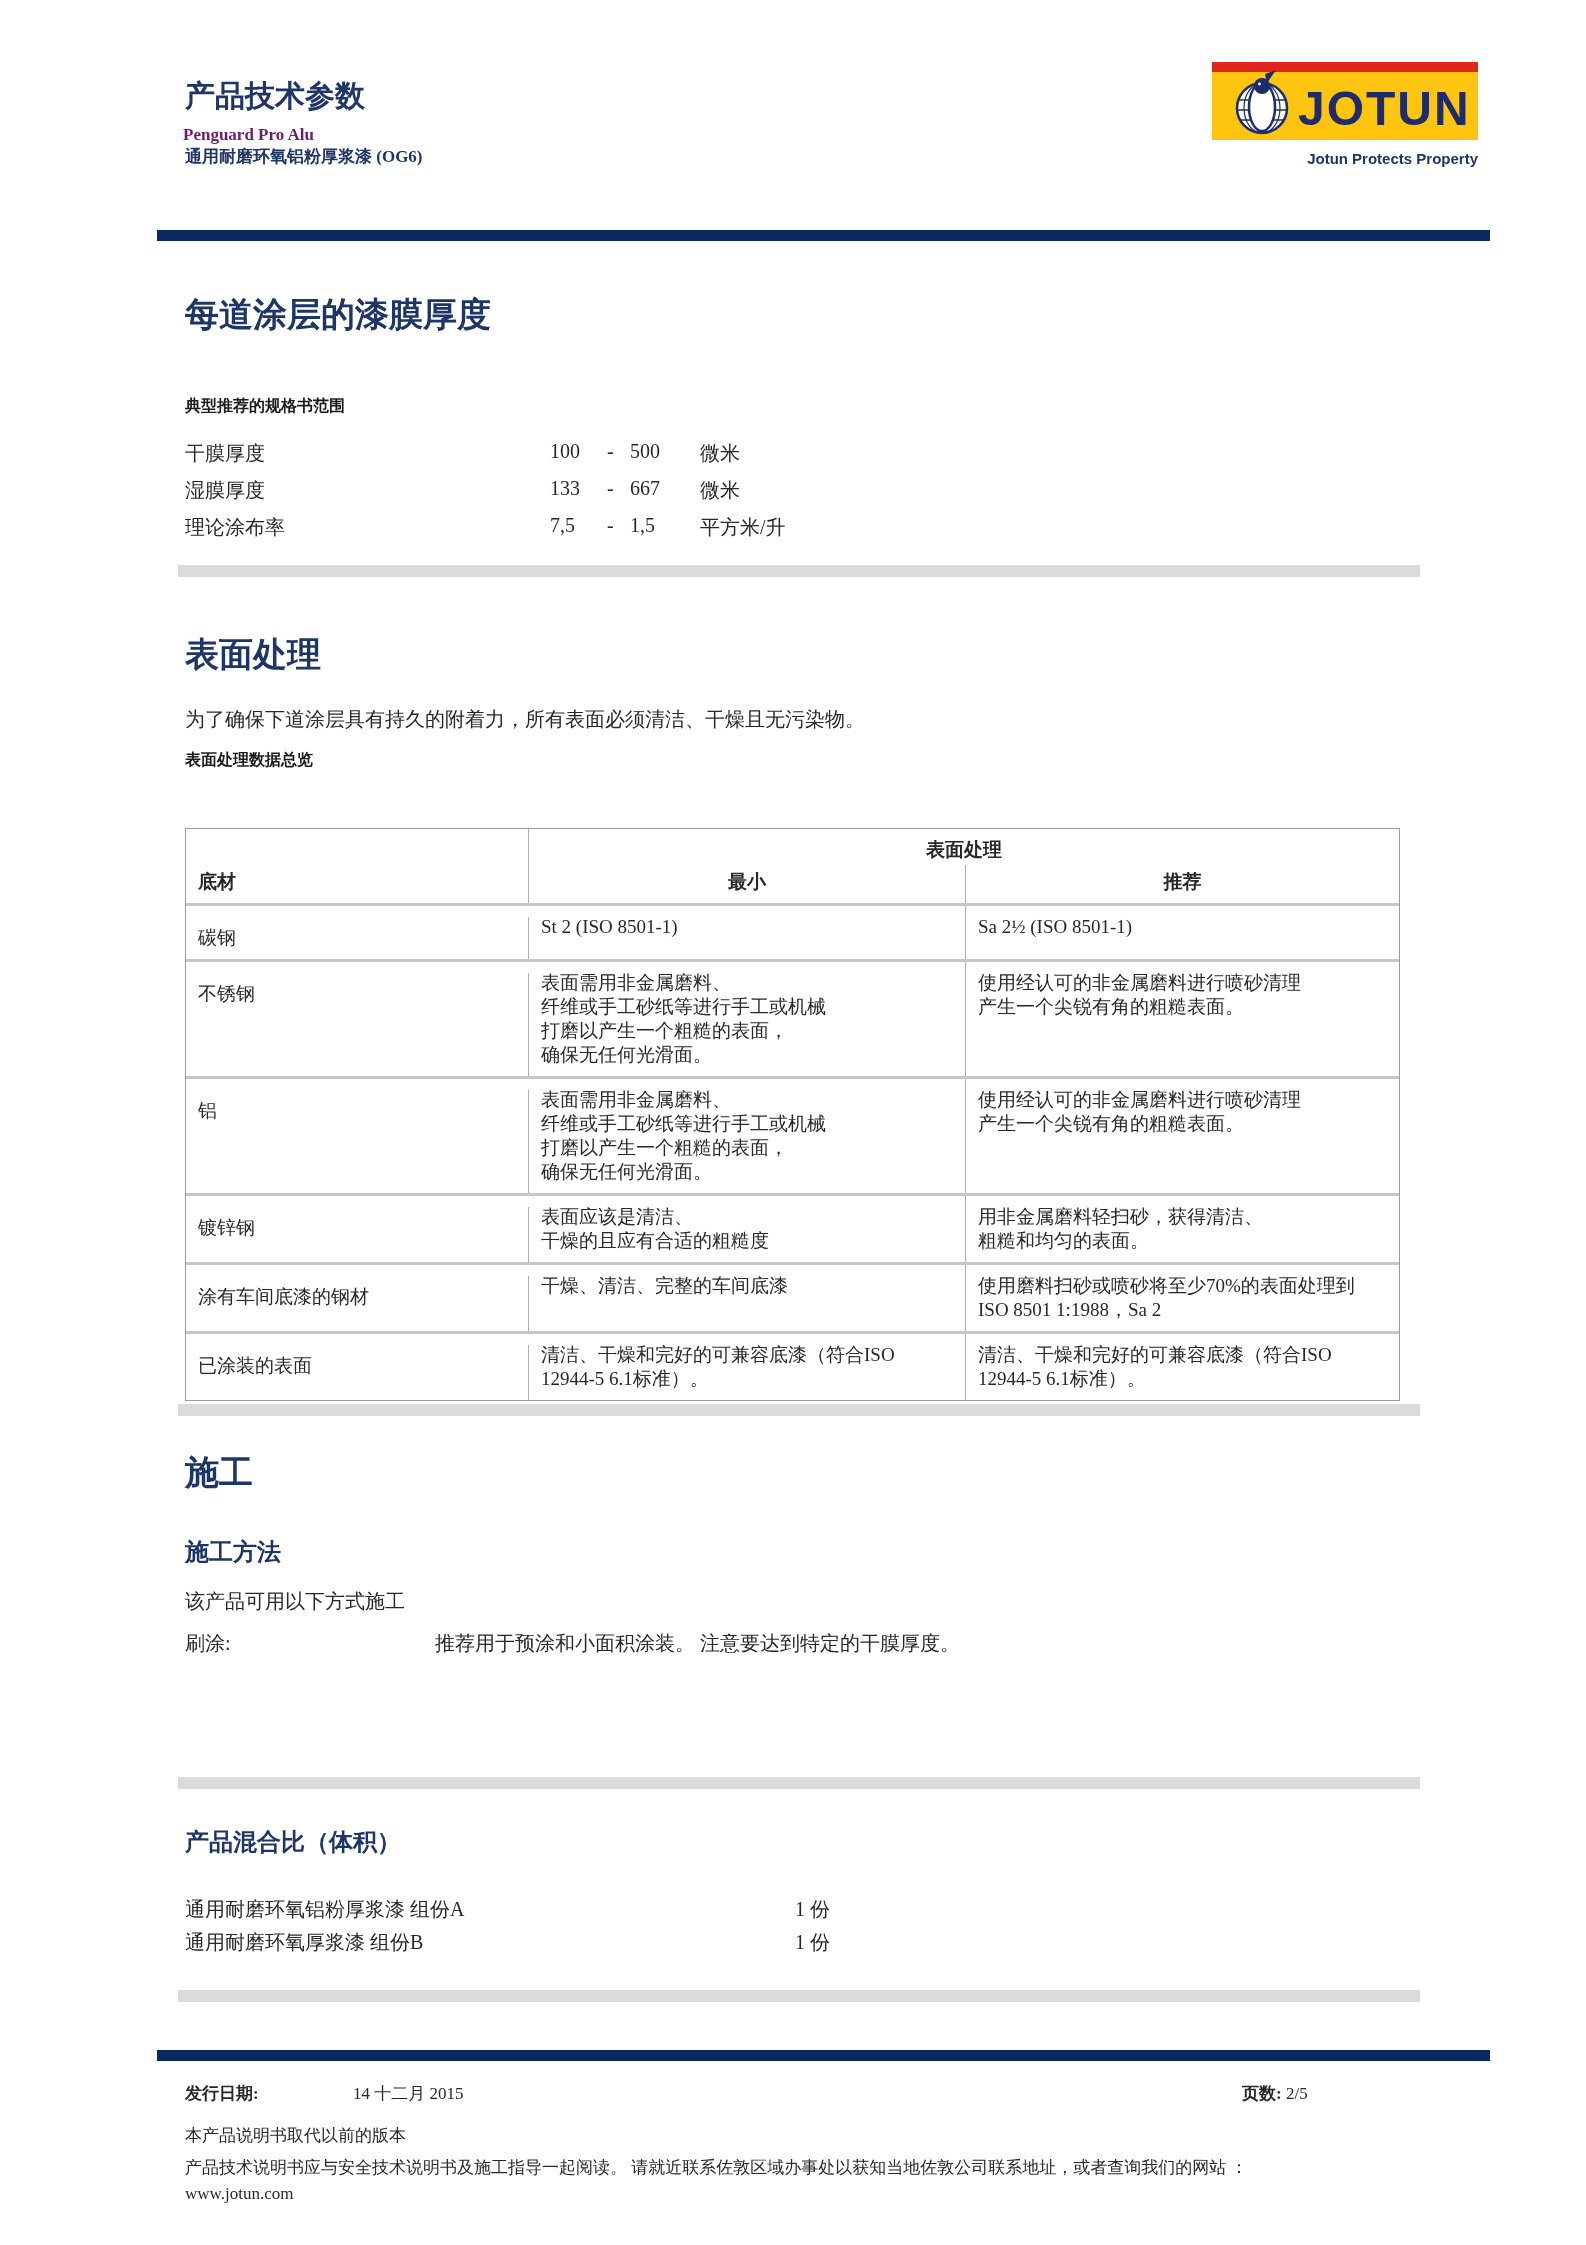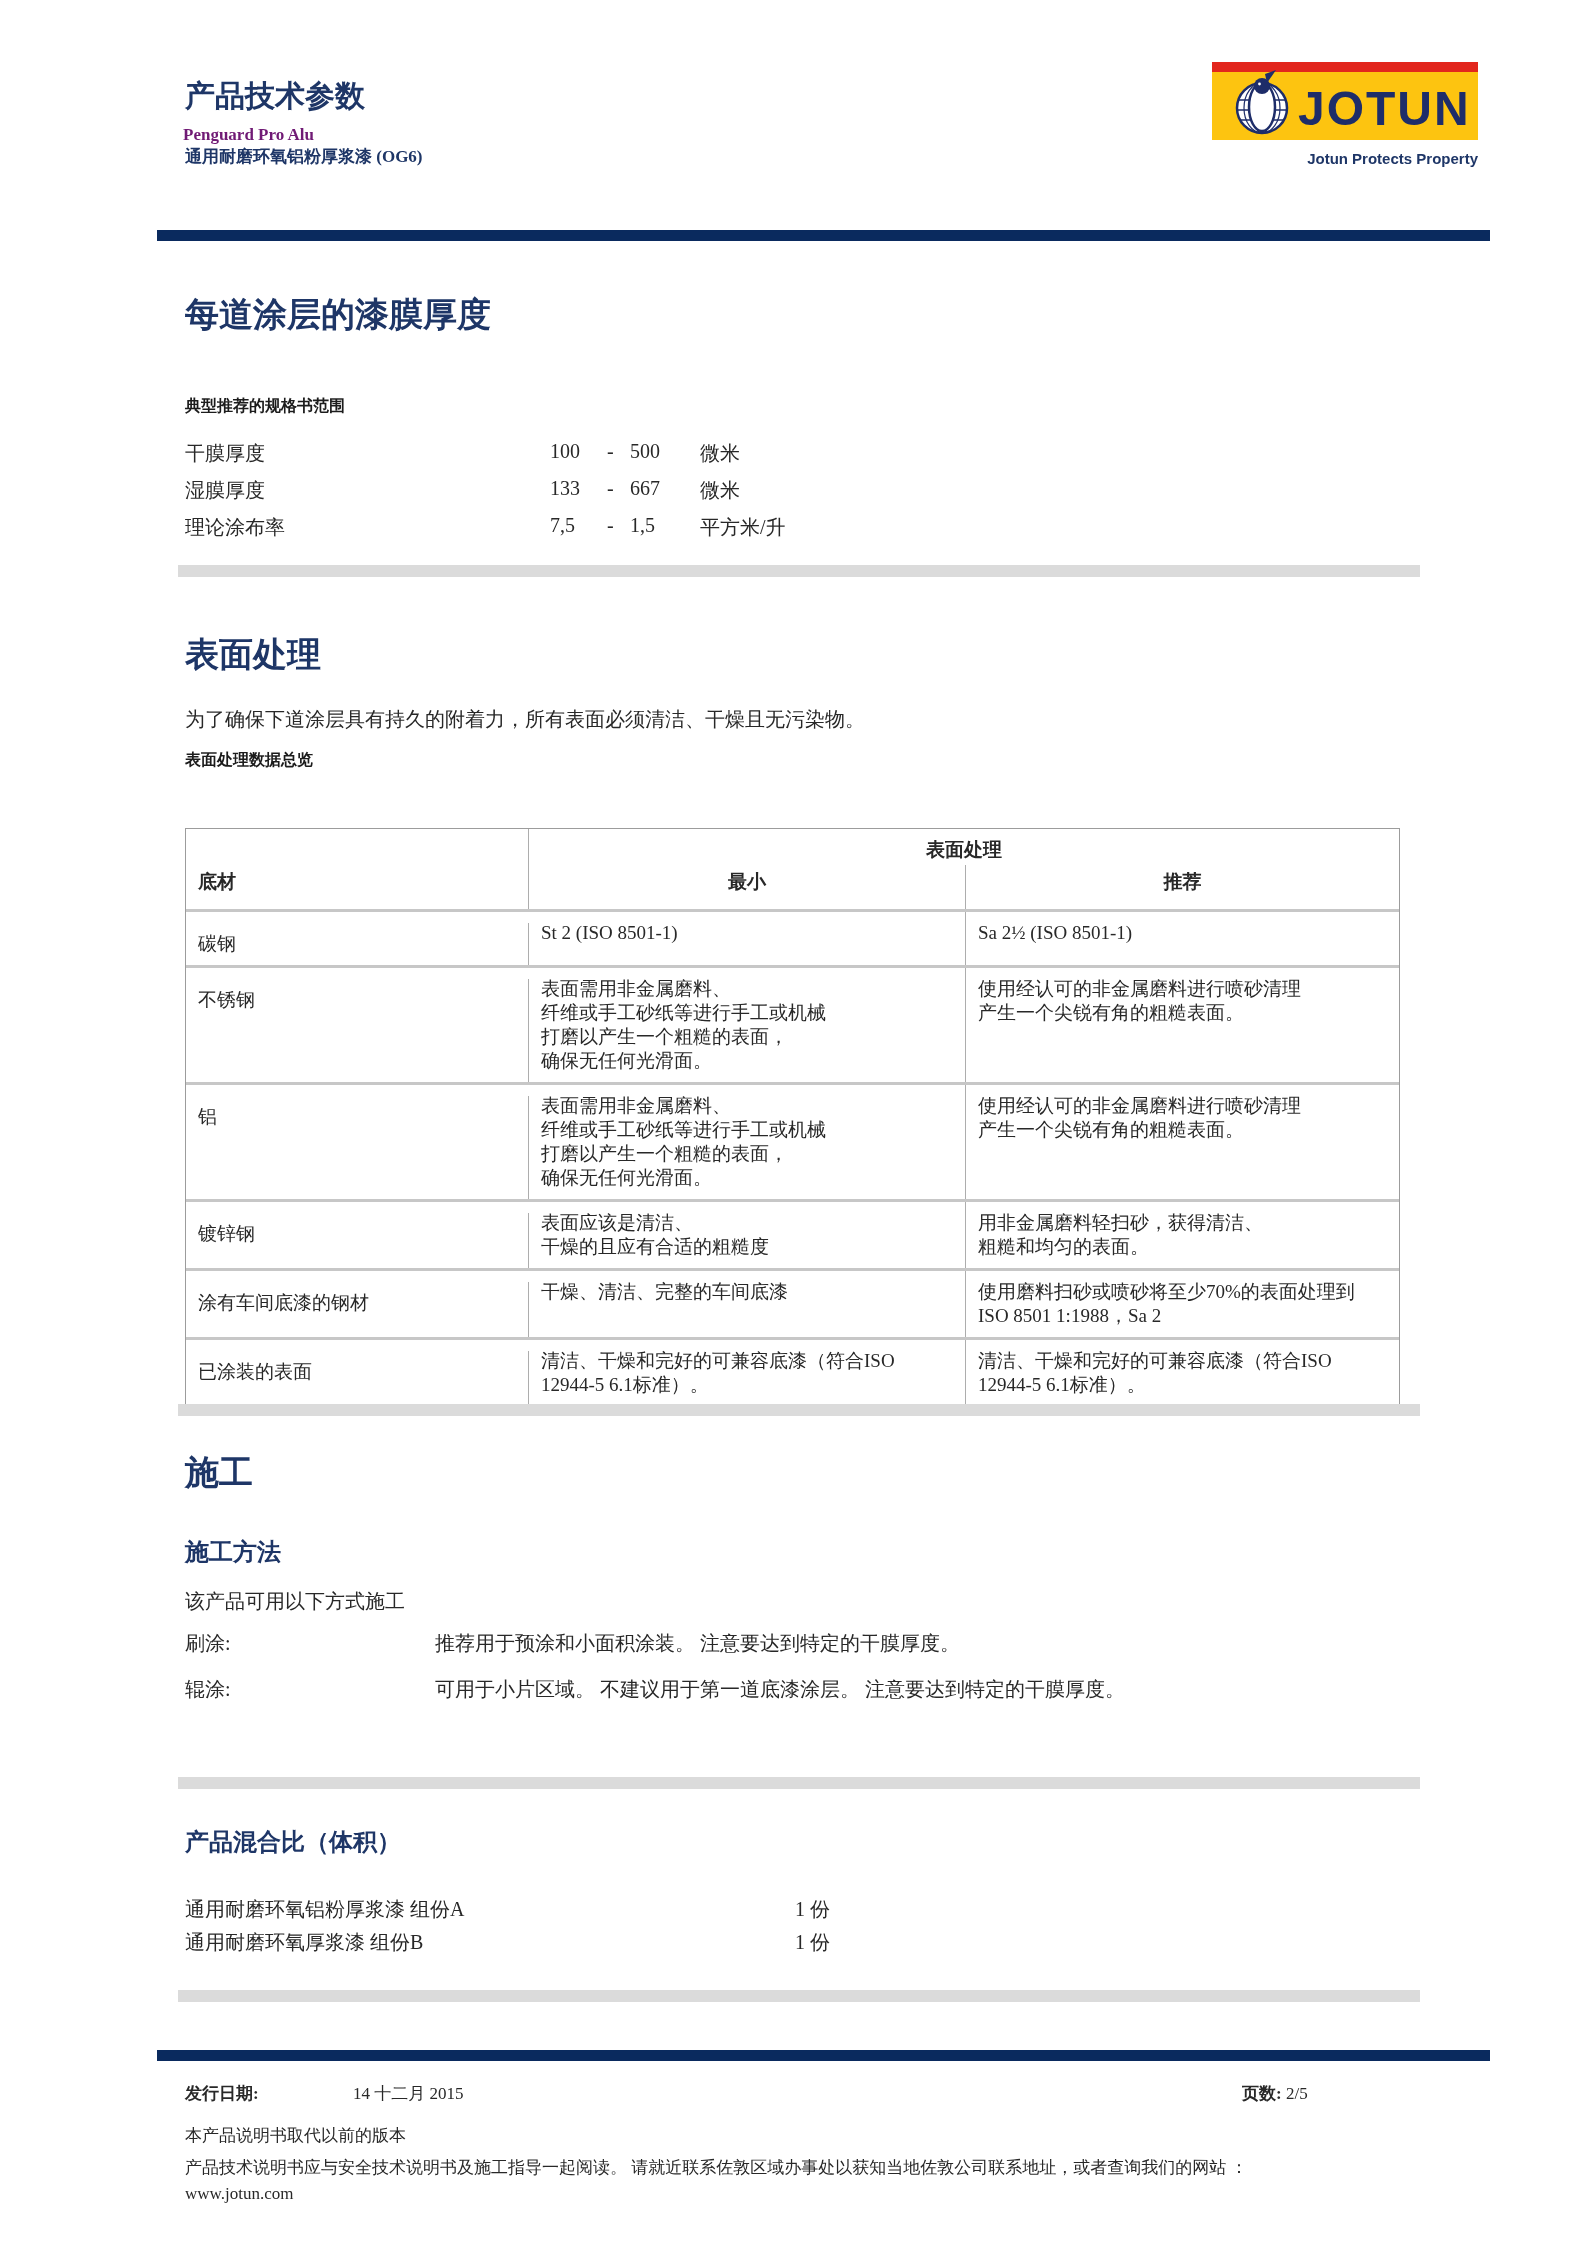--- a/index.html
+++ b/index.html
@@ -46,21 +46,21 @@
   
   .prep-table {
     left:185px; top:828px; width:1215px;
     border:1px solid #9c9c9c;
     font-size:19px; background:#fff;
   }
   .pt-h1 { display:grid; grid-template-columns:343px 1fr; }
   .pt-h1-left { border-right:1px solid #adadad; }
   .pt-h1-right { text-align:center; font-weight:bold; padding:8px 4px 2px 4px; }
   .pt-h2 { display:grid; grid-template-columns:343px 437px 1fr; border-bottom:3px solid #c7c7c7; }
-  .pt-h2 > div { padding:4px 12px 14px 12px; }
+  .pt-h2 > div { padding:4px 12px 8px 12px; }
   .pt-h2 .hc1 { font-weight:bold; border-right:1px solid #adadad; }
   .pt-h2 .hc2 { font-weight:bold; text-align:center; border-right:1px solid #adadad; }
   .pt-h2 .hc3 { font-weight:bold; text-align:center; }
   .pt-row { display:grid; grid-template-columns:343px 437px 1fr; }
   .pt-row + .pt-row { border-top:3px solid #c7c7c7; }
   .pt-cell { padding:9px 12px; line-height:24px; white-space:pre-line; }
   .pt-c1 { border-right:1px solid #adadad;margin-top:11px; }
   .pt-c2 { border-right:1px solid #adadad; }
 
   
@@ -208,24 +208,20 @@
   <div class="abs section-heading" style="left:185px; top:1450px;">施工</div>
   <div class="abs sub-navy" style="left:185px; top:1536px;">施工方法</div>
   <div class="abs body-text" style="left:185px; top:1588px;">该产品可用以下方式施工</div>
   <div class="abs method-rows" id="method-rows">
 
   <div class="method-row">
     <span class="method-label">刷涂:</span>
     <span class="method-desc">推荐用于预涂和小面积涂装。 注意要达到特定的干膜厚度。</span>
   </div>
 
-  <div class="method-row">
-    <span class="method-label">辊涂:</span>
-    <span class="method-desc">可用于小片区域。  不建议用于第一道底漆涂层。 注意要达到特定的干膜厚度。</span>
-  </div>
 </div>
 
   <div class="abs gray-bar" style="top:1777px;"></div>
 
   <div class="abs sub-navy" style="left:185px; top:1826px;">产品混合比（体积）</div>
   <div class="abs mix-rows" id="mix-rows">
   <div class="mix-row">
     <span class="mix-label">通用耐磨环氧铝粉厚浆漆 组份A</span>
     <span class="mix-value">1 份</span>
   </div>

